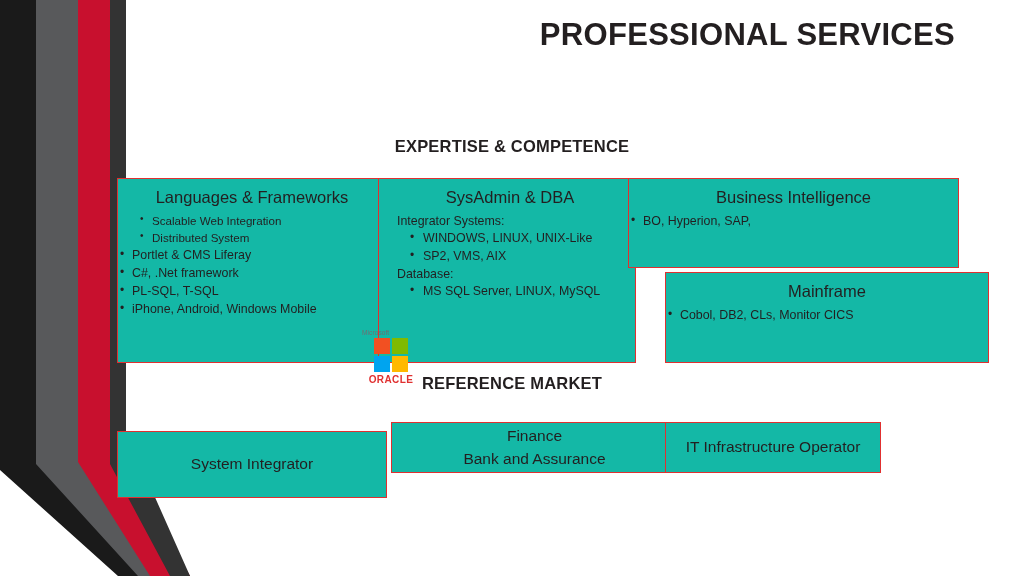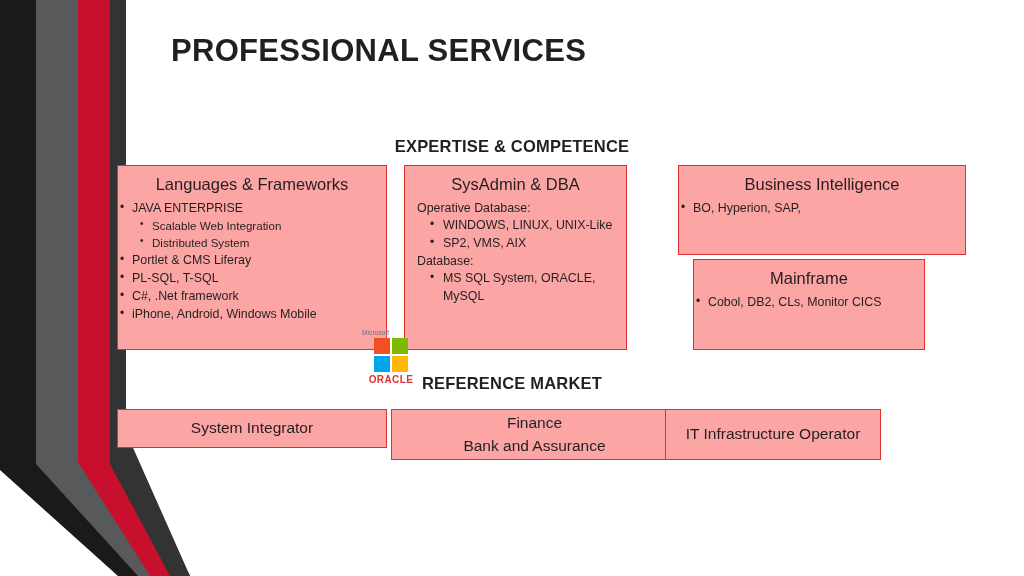--- a/index.html
+++ b/index.html
@@ -32,21 +32,22 @@
     left: 155px;
     top: 18px;
     width: 800px;
   }
   .title {
     font-size: 31px;
     font-weight: bold;
     letter-spacing: 0.3px;
     color: #231f20;
     line-height: 1.12;
-    margin: 16px;
+    margin: 0;
+    text-align: right;
   }
   .subtitle {
     font-size: 21px;
     font-weight: normal;
     color: #231f20;
     line-height: 1.2;
     margin: 4px 0 0 0;
   }
 
   
@@ -61,38 +62,39 @@
     letter-spacing: 0.2px;
   }
   #expertise-heading { top: 137px; }
   #reference-heading { top: 374px; }
 
   
   .box {
     position: absolute;
     border: 1.3px solid #e03030;
     box-sizing: border-box;
-    background: #fca5a5;
+    background: #14b8a6;
+    margin-top: 13px;
   }
   .box-title {
     text-align: center;
     font-size: 16.5px;
     color: #231f20;
     margin: 9px 0 6px 0;
     line-height: 1.15;
   }
 
   
   #box-languages  { left: 117px; top: 165px; width: 270px; height: 185px; }
-  #box-sysadmin   { left: 404px; top: 165px; width: 223px; height: 185px; }
-  #box-bi         { left: 678px; top: 165px; width: 288px; height: 90px;  }
-  #box-mainframe  { left: 693px; top: 259px; width: 232px; height: 91px;  }
-
-  
-  #box-ref-0 { left: 117px; top: 409px; width: 270px; height: 39px; }
+  #box-sysadmin   { left: 378px; top: 165px; width: 258px; height: 185px; padding-left: 6px; }
+  #box-bi         { left: 628px; top: 165px; width: 331px; height: 90px;  }
+  #box-mainframe  { left: 665px; top: 259px; width: 324px; height: 91px;  }
+
+  
+  #box-ref-0 { left: 117px; top: 418px; width: 270px; height: 67px; }
   #box-ref-1 { left: 391px; top: 409px; width: 287px; height: 51px; }
   #box-ref-2 { left: 665px; top: 409px; width: 216px; height: 51px; }
 
   .ref-box-inner {
     height: 100%;
     display: flex;
     flex-direction: column;
     align-items: center;
     justify-content: center;
     font-size: 15.5px;
@@ -197,41 +199,40 @@
 <div class="header">
   <h1 class="title">PROFESSIONAL SERVICES</h1>
 </div>
 
 <div class="section-heading" id="expertise-heading">EXPERTISE &amp; COMPETENCE</div>
 <div class="section-heading" id="reference-heading">REFERENCE MARKET</div>
 
 <div class="box" id="box-languages">
   <div class="box-title">Languages &amp; Frameworks</div>
   <ul class="bullets lang-list">
-    <li>JAVA ENTERPRISE</li>
     <li class="sub">Scalable Web Integration</li>
     <li class="sub">Distributed System</li>
     <li>Portlet &amp; CMS Liferay</li>
+    <li>C#, .Net framework</li>
     <li>PL-SQL, T-SQL</li>
-    <li>C#, .Net framework</li>
     <li>iPhone, Android, Windows Mobile</li>
   </ul>
 </div>
 
 <div class="box" id="box-sysadmin">
   <div class="box-title">SysAdmin &amp; DBA</div>
   <div class="sysadmin-body">
-    <p class="plain-line">Operative Database:</p>
+    <p class="plain-line">Integrator Systems:</p>
     <ul class="bullets">
       <li>WINDOWS, LINUX, UNIX-Like</li>
       <li>SP2, VMS, AIX</li>
     </ul>
     <p class="plain-line">Database:</p>
     <ul class="bullets">
-      <li>MS SQL System, ORACLE, MySQL</li>
+      <li>MS SQL Server, LINUX, MySQL</li>
     </ul>
   </div>
 </div>
 
 <div class="box" id="box-bi">
   <div class="box-title">Business Intelligence</div>
   <ul class="bullets bi-list">
     <li>BO, Hyperion, SAP,</li>
   </ul>
 </div>

